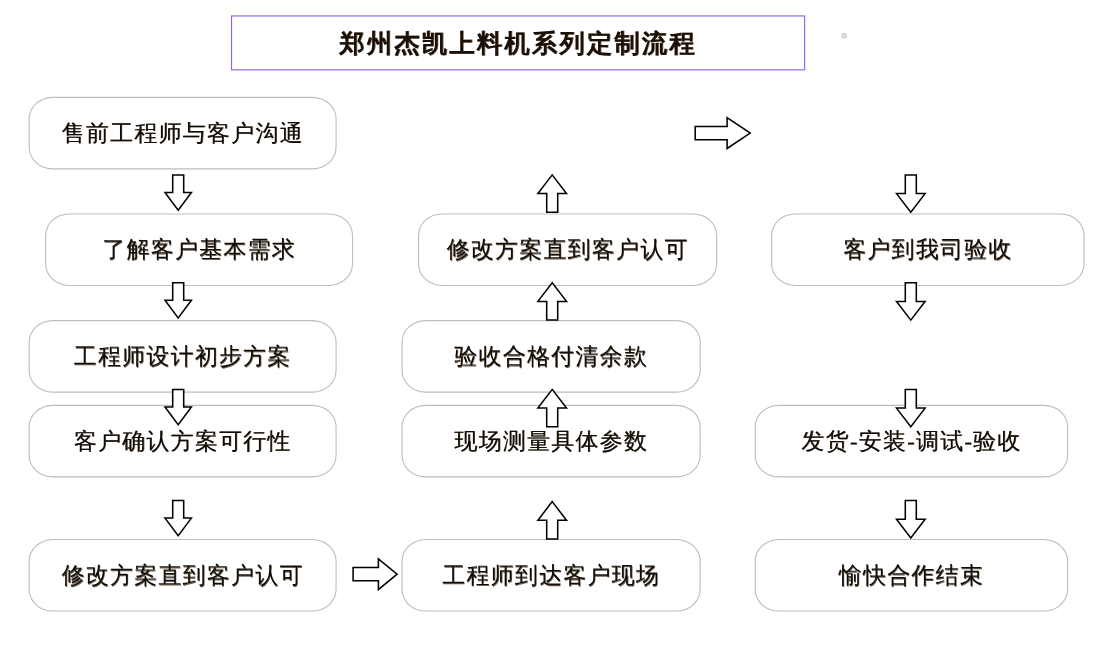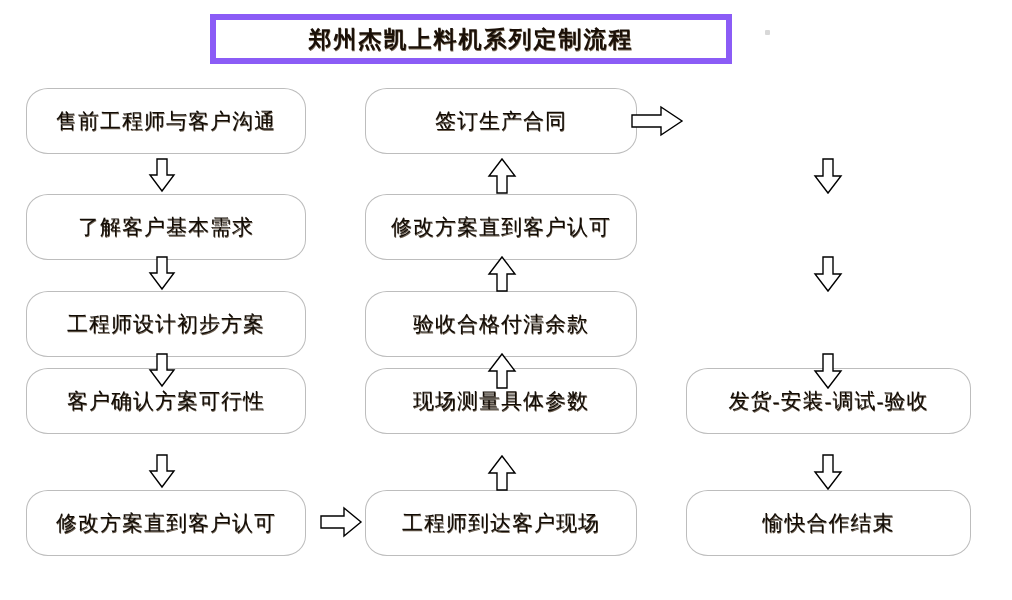--- a/index.html
+++ b/index.html
@@ -23,21 +23,21 @@
     height: 600px;
   }
 
   
   .title-box {
     position: absolute;
     left: 210px;
     top: 14px;
     width: 522px;
     height: 50px;
-    border: 6px solid #8b5cf6;
+    border: 1px solid #8b5cf6;
     background: #ffffff;
     display: flex;
     align-items: center;
     justify-content: center;
     box-sizing: border-box;
   }
   .title-text {
     font-family: "Liberation Serif", "DejaVu Serif", serif;
     font-size: 23px;
     font-weight: bold;
@@ -80,21 +80,21 @@
 
   
   .col-left  { left: 26px;  width: 280px; }
   .col-mid   { left: 365px; width: 272px; }
   .col-right { left: 686px; width: 285px; }
 
   .node { height: 66px; }
 
   
   .r1 { top: 88px;  }
-  .r2 { top: 194px; }
+  .r2 { top: 194px; margin-left: 15px; }
   .r3 { top: 291px; }
   .r4 { top: 368px; }
   .r5 { top: 490px; }
 
   
   .arrow {
     position: absolute;
   }
   .arrow svg { display: block; overflow: visible; }
   .arrow polygon {
@@ -123,36 +123,36 @@
   <div class="node col-left r3">
     <span class="label">工程师设计初步方案</span>
   </div>
   <div class="node col-left r4">
     <span class="label">客户确认方案可行性</span>
   </div>
   <div class="node col-left r5">
     <span class="label">修改方案直到客户认可</span>
   </div>
 
-  <div class="node col-mid r1">
-    <span class="label">签订生产合同</span>
-  </div>
   <div class="node col-mid r2">
     <span class="label">修改方案直到客户认可</span>
   </div>
   <div class="node col-mid r3">
     <span class="label">验收合格付清余款</span>
   </div>
   <div class="node col-mid r4">
     <span class="label">现场测量具体参数</span>
   </div>
   <div class="node col-mid r5">
     <span class="label">工程师到达客户现场</span>
   </div>
 
+  <div class="node col-right r2">
+    <span class="label">客户到我司验收</span>
+  </div>
   <div class="node col-right r4">
     <span class="label">发货-安装-调试-验收</span>
   </div>
   <div class="node col-right r5">
     <span class="label">愉快合作结束</span>
   </div>
 
   <div class="arrow" style="left:148px; top:158px;">
     <svg width="28" height="34" viewBox="0 0 28 34" aria-hidden="true">
       <polygon points="9,1 19,1 19,17 26,17 14,33 2,17 9,17"></polygon>

